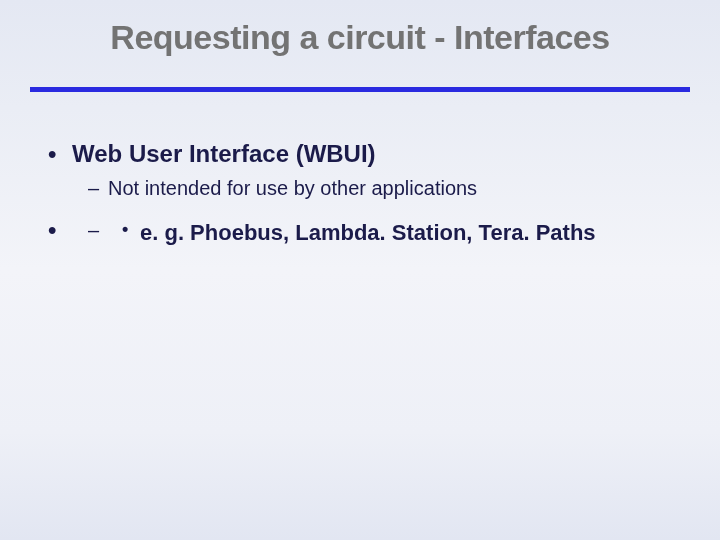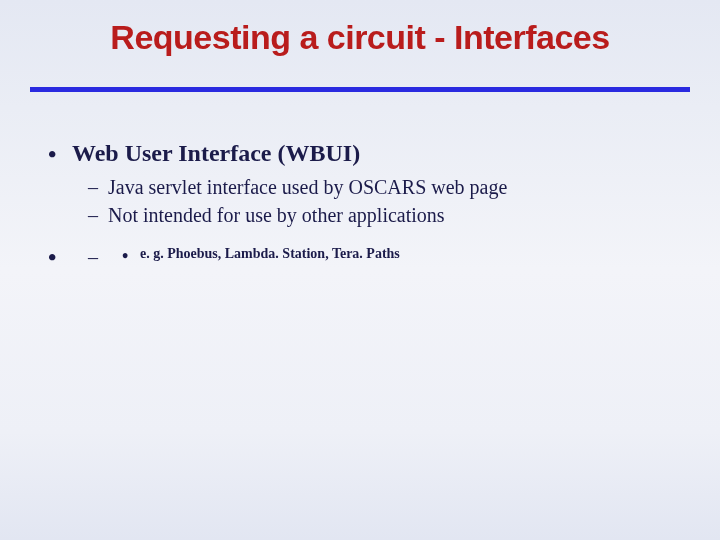--- a/index.html
+++ b/index.html
@@ -9,41 +9,40 @@
     font-family: "Trebuchet MS", "Segoe UI", Verdana, sans-serif;
     color: #1a1a4d;
   }
   .slide {
     padding: 18px 40px 40px 40px;
   }
   .title {
     font-size: 34px;
     font-weight: bold;
     text-align: center;
-    color: #b91c1c;
+    color: #737373;
     letter-spacing: -0.5px;
     padding-bottom: 30px;
   }
   .title-rule {
     height: 5px;
     background: #2a2ae0;
     margin: 0 -10px 48px -10px;
   }
   .level1 {
     list-style: none;
     padding-left: 0;
   }
   .level1 > li {
     position: relative;
     padding-left: 32px;
     font-size: 24px;
     font-weight: bold;
     color: #1b1b4a;
     margin-bottom: 8px;
-    font-family: Liberation Serif, serif;
   }
   .level1 > li::before {
     content: "•";
     position: absolute;
     left: 8px;
     top: 0;
     font-size: 24px;
     color: #1b1b4a;
     line-height: 1.2;
   }
@@ -70,21 +69,21 @@
     color: #1b1b4a;
   }
   .level3 {
     list-style: none;
     padding-left: 10px;
     margin-top: 4px;
   }
   .level3 > li {
     position: relative;
     padding-left: 22px;
-    font-size: 14px;
+    font-size: 22px;
     font-weight: bold;
     color: #1b1b4a;
     line-height: 1.5;
   }
   .level3 > li::before {
     content: "•";
     position: absolute;
     left: 4px;
     top: 0;
     font-size: 18px;
@@ -96,23 +95,20 @@
 
 <div class="slide">
   <h1 class="title">Requesting a circuit - Interfaces</h1>
   <div class="title-rule"></div>
 
   <ul class="level1">
     <li>
       <span>Web User Interface (WBUI)</span>
       <ul class="level2">
         <li>
-          <span>Java servlet interface used by OSCARS web page</span>
-        </li>
-        <li>
           <span>Not intended for use by other applications</span>
         </li>
       </ul>
     </li>
     <li>
       <ul class="level2">
         <li>
           <ul class="level3">
             <li>
               <span>e. g. Phoebus, Lambda. Station, Tera. Paths</span>

